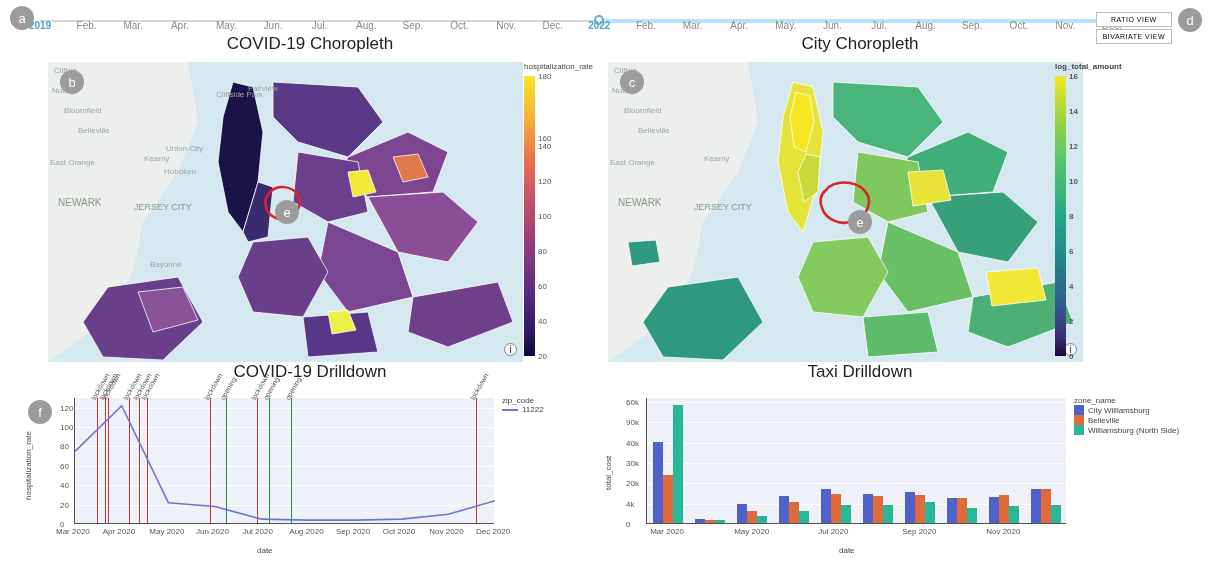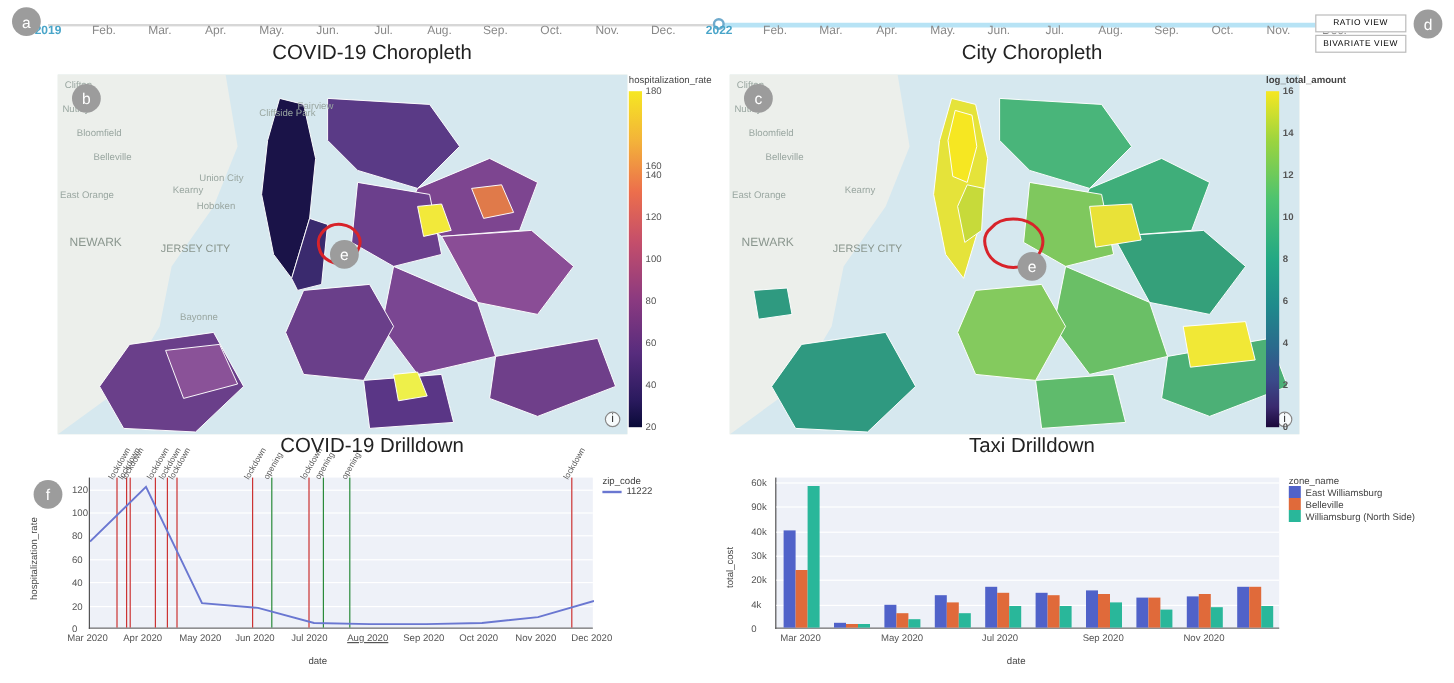--- a/index.html
+++ b/index.html
@@ -436,21 +436,21 @@
     <span class="ytick" style="left: 38px; top: 91.2308px;">40</span>
     <span class="ytick" style="left: 38px; top: 71.8462px;">60</span>
     <span class="ytick" style="left: 38px; top: 52.4615px;">80</span>
     <span class="ytick" style="left: 38px; top: 33.0769px;">100</span>
     <span class="ytick" style="left: 38px; top: 13.6923px;">120</span>
     <span class="xtick" style="left: 34px; top: 137px;">Mar 2020</span>
     <span class="xtick" style="left: 80.6667px; top: 137px;">Apr 2020</span>
     <span class="xtick" style="left: 127.333px; top: 137px;">May 2020</span>
     <span class="xtick" style="left: 174px; top: 137px;">Jun 2020</span>
     <span class="xtick" style="left: 220.667px; top: 137px;">Jul 2020</span>
-    <span class="xtick" style="left: 267.333px; top: 137px; text-decoration: underline;">Aug 2020</span>
+    <span class="xtick" style="left: 267.333px; top: 137px;">Aug 2020</span>
     <span class="xtick" style="left: 314px; top: 137px;">Sep 2020</span>
     <span class="xtick" style="left: 360.667px; top: 137px;">Oct 2020</span>
     <span class="xtick" style="left: 407.333px; top: 137px;">Nov 2020</span>
     <span class="xtick" style="left: 454px; top: 137px;">Dec 2020</span>
     <span class="event-label" style="left: 73.7778px; top: 4px;">lockdown</span>
     <span class="event-label" style="left: 81.5556px; top: 4px;">lockdown</span>
     <span class="event-label" style="left: 84.6667px; top: 4px;">lockdown</span>
     <span class="event-label" style="left: 106.444px; top: 4px;">lockdown</span>
     <span class="event-label" style="left: 115.778px; top: 4px;">lockdown</span>
     <span class="event-label" style="left: 123.556px; top: 4px;">lockdown</span>
@@ -502,21 +502,21 @@
       <div class="bar" style="left: 394.1px; width: 9.8px; height: 33.5323px; background: rgb(224, 106, 58);"></div>
       <div class="bar" style="left: 403.9px; width: 9.8px; height: 18.2903px; background: rgb(41, 183, 154);"></div>
     </div>
   <div class="axis-label" style="left:235px;top:156px">date</div>
   <div class="axis-label" style="left:0px;top:100px;transform:rotate(-90deg);transform-origin:left top">total_cost</div>
   <div class="legend" style="left:470px;top:6px">
     <div>zone_name</div>
     <div id="bar-legend-items">
         <div class="legend-row">
           <span class="legend-swatch" style="background:#5062c9"></span>
-          <span>East Williamsburg</span>
+          <span>City Williamsburg</span>
         </div>
         <div class="legend-row">
           <span class="legend-swatch" style="background:#e06a3a"></span>
           <span>Belleville</span>
         </div>
         <div class="legend-row">
           <span class="legend-swatch" style="background:#29b79a"></span>
           <span>Williamsburg (North Side)</span>
         </div>
       </div>

